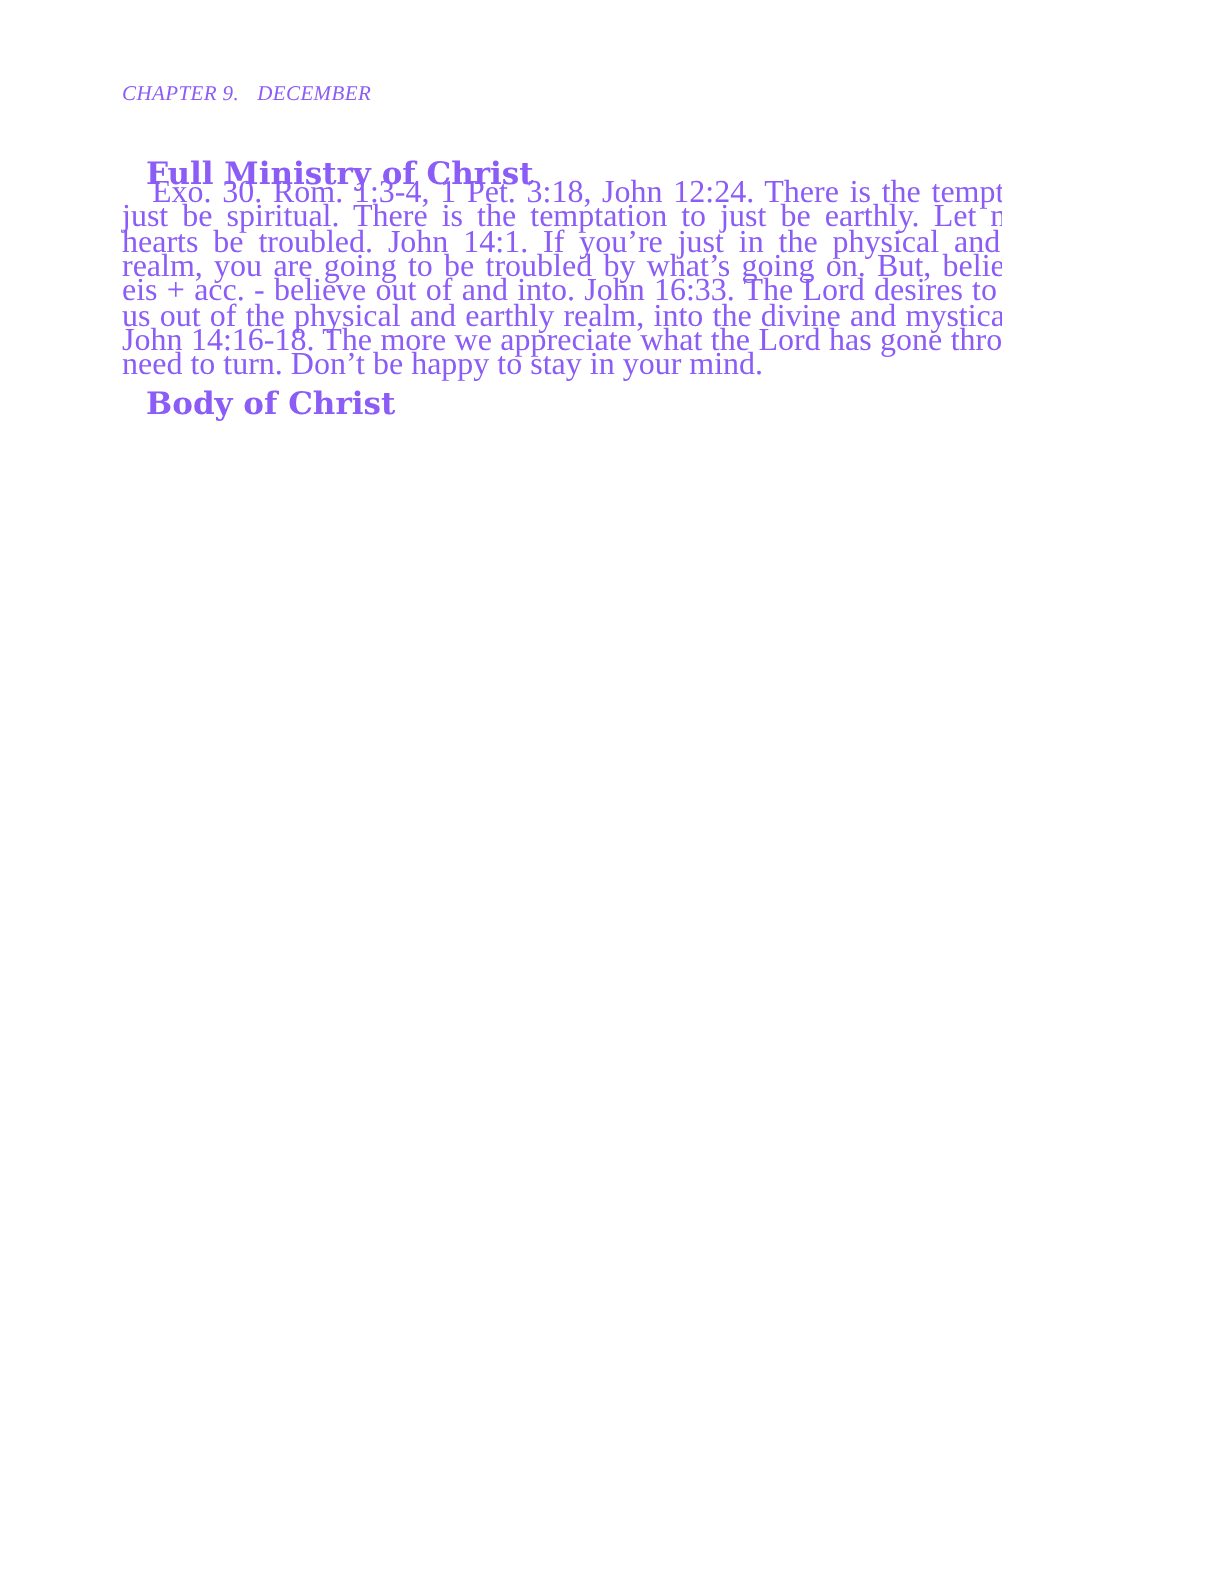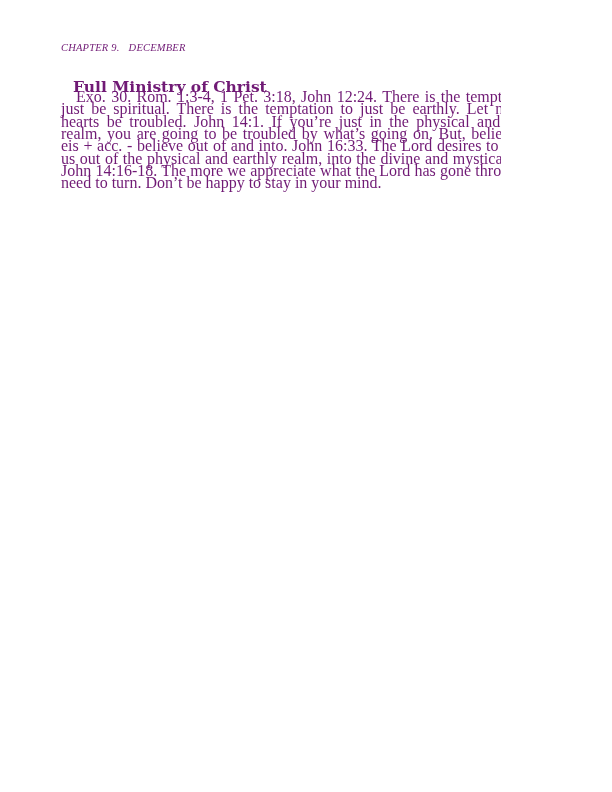--- a/index.html
+++ b/index.html
@@ -5,21 +5,21 @@
   html, body {
     margin: 0;
     padding: 0;
     background: #ffffff;
   }
   .page {
     position: relative;
     width: 501px;
     height: 792px;
     background: #ffffff;
-    color: #701a75;
+    color: #8b5cf6;
     overflow: hidden;
   }
   
   .running-header {
     position: absolute;
     left: 61px;
     top: 42px;
     width: 491px;
     display: flex;
     justify-content: space-between;
@@ -75,15 +75,16 @@
     <span class="header-left">
       <span>CHAPTER 9.</span><span class="chapter-name">DECEMBER</span>
     </span>
     <span class="page-number">344</span>
   </div>
 
   <h1 class="section-heading heading-1">Full Ministry of Christ</h1>
 
   <p class="body-para para-1">Exo. 30. Rom. 1:3-4, 1 Pet. 3:18, John 12:24. There is the temptation to just be spiritual. There is the temptation to just be earthly. Let not your hearts be troubled. John 14:1. If you’re just in the physical and earthly realm, you are going to be troubled by what’s going on. But, believe into. eis + acc. - believe out of and into. John 16:33. The Lord desires to transfer us out of the physical and earthly realm, into the divine and mystical realm. John 14:16-18. The more we appreciate what the Lord has gone through, we need to turn. Don’t be happy to stay in your mind.</p>
 
+  <h1 class="section-heading heading-2">Body of Christ</h1>
 
 
 </div>
 
 </body></html>

